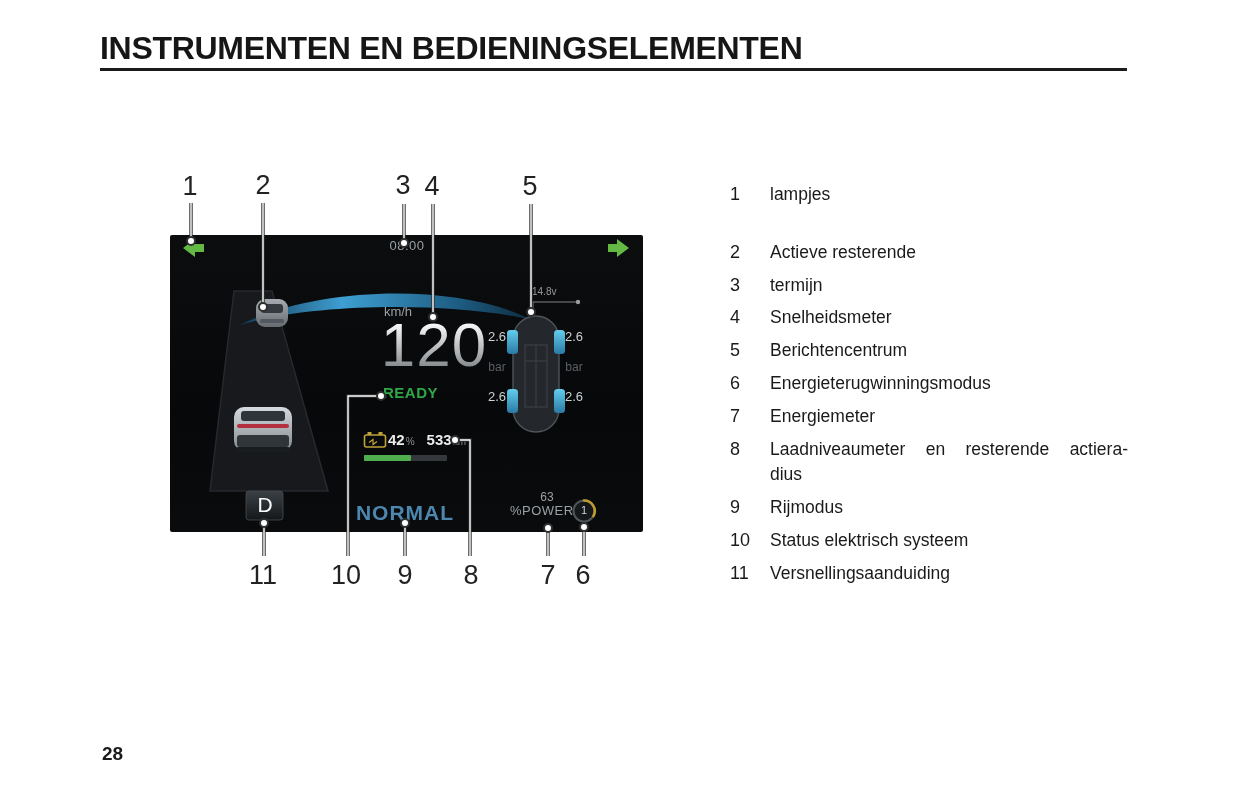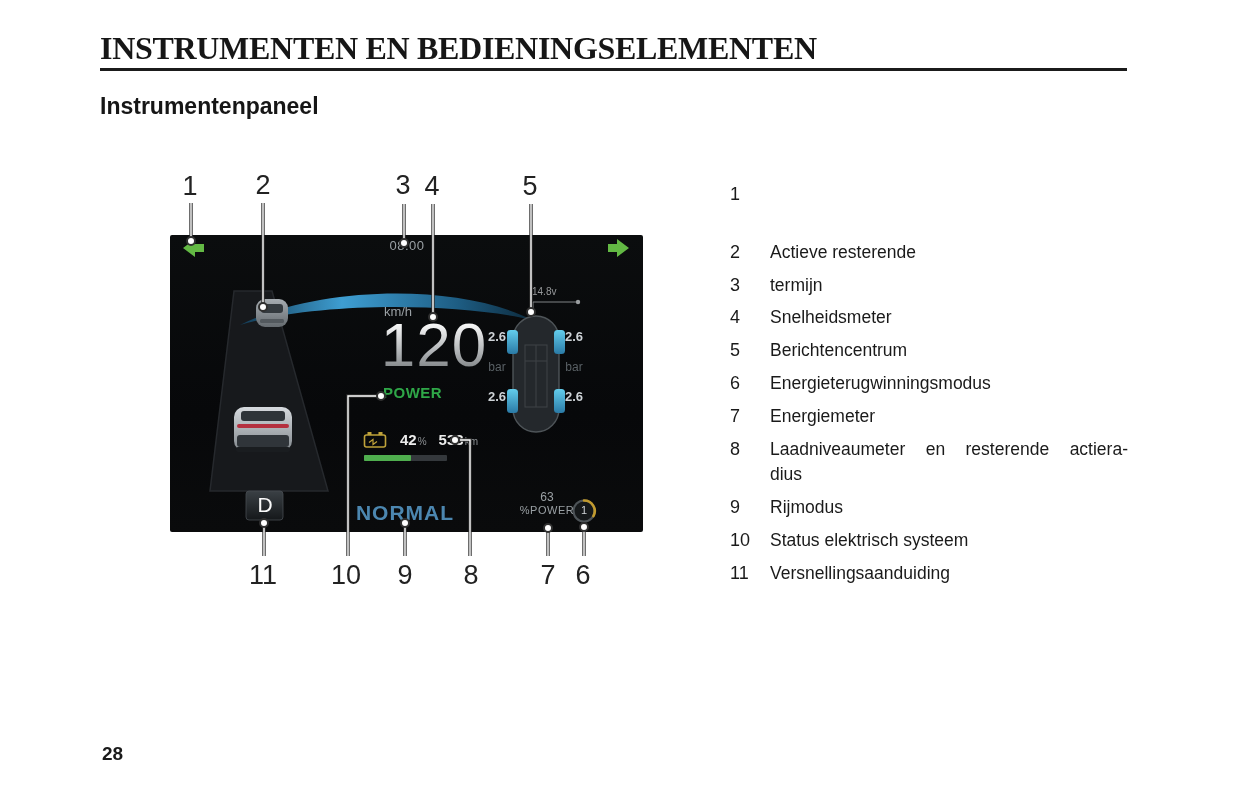--- a/index.html
+++ b/index.html
@@ -1,21 +1,21 @@
 <!DOCTYPE html>
 <html><head>
 <meta charset="utf-8">
 <style>
   * { margin:0; padding:0; box-sizing:border-box; }
   body { background:#ffffff; font-family:"Liberation Sans", sans-serif; }
   .page { position:relative; width:1244px; height:787px; background:#ffffff; overflow:hidden; }
 
   
   .doc-title { position:absolute; left:100px; top:30px; font-size:32px; font-weight:700;
-               letter-spacing:-0.3px; color:#161616; white-space:nowrap;font-family:Liberation Serif, serif; }
+               letter-spacing:-0.3px; color:#161616; white-space:nowrap; }
   .title-rule { position:absolute; left:100px; top:68px; width:1027px; height:0;
                 border-top:3px solid #1b1b1b; }
   .doc-subtitle { position:absolute; left:100px; top:93px; font-size:23px; font-weight:700; color:#161616; }
   .page-number { position:absolute; left:102px; top:743px; font-size:19px; font-weight:700; color:#1a1a1a; }
 
   
   .cnum { position:absolute; transform:translate(-50%,-50%); font-size:27px; color:#222;
           line-height:1; font-weight:400; }
 
   
@@ -27,51 +27,50 @@
              border-radius:2px; overflow:hidden; }
   .cluster .txt { position:absolute; line-height:1.1; }
   .clock { left:206px; top:4px; width:62px; text-align:center; font-size:13px; color:#9aa0a4; letter-spacing:0.5px; }
   .speed-unit { left:198px; top:70px; width:60px; text-align:center; font-size:13px; color:#9aa0a4; }
   .speed-value { left:176px; top:76px; width:110px; text-align:center; font-size:62px; font-weight:500;
                  line-height:72px; letter-spacing:1px;
                  background:linear-gradient(180deg,#ffffff 15%,#b9bcbe 55%,#6f7376 95%);
                  -webkit-background-clip:text; background-clip:text;
                  -webkit-text-fill-color:transparent; color:#c3c6c8;margin-left:33px; }
   .ready { left:213px; top:150px; font-size:15px; font-weight:700; color:#2fa748; letter-spacing:0.5px; }
-  .energy-row { position:absolute; left:230px; top:196px; display:flex; align-items:baseline; }
+  .energy-row { position:absolute; left:218px; top:196px; display:flex; align-items:baseline; }
   .energy-row .big { font-size:15px; font-weight:700; color:#ececec; }
   .energy-row .small { font-size:10px; color:#8d9194; margin-left:1px; }
   .energy-row .gap { width:12px; }
   .charge-bar { position:absolute; left:194px; top:220px; width:83px; height:6px; background:#34383c; border-radius:1px; }
   .charge-bar .fill { height:100%; width:57%; background:#4fae4e; border-radius:1px; }
   .drive-mode { left:175px; top:266px; width:120px; text-align:center; font-size:21px; font-weight:700;
                 color:#4c87b0; letter-spacing:1px; }
   .gear-label { left:77px; top:258px; width:36px; text-align:center; font-size:21px; color:#fafafa; }
-  .tire-txt { width:34px; text-align:center; font-size:13px; color:#cdd2d6;font-weight:bold; }
+  .tire-txt { width:34px; text-align:center; font-size:13px; color:#cdd2d6; }
   .tire-unit { width:34px; text-align:center; font-size:12px; color:#596065; }
   .voltage { left:362px; top:51px; font-size:10px; color:#96989a;text-align:center; }
   .power-val { left:347px; top:256px; width:60px; text-align:center; font-size:12px; color:#9aa0a4; }
-  .power-lbl { left:340px; top:269px; width:74px; text-align:center; font-size:11px; color:#9aa0a4; letter-spacing:0.5px; }
+  .power-lbl { left:340px; top:269px; width:74px; text-align:left; font-size:13px; color:#9aa0a4; letter-spacing:0.5px; }
   .regen-val { left:406px; top:269px; width:16px; text-align:center; font-size:11px; color:#cfd3d6; }
 
   
   .legend { position:absolute; left:730px; top:0; width:400px; height:600px; }
   .lrow { position:absolute; left:0; width:398px; }
   .lnum { position:absolute; left:0; top:0; width:32px; font-size:18px; color:#1a1a1a; line-height:25px; }
   .llabel { position:absolute; left:40px; top:0; width:358px; font-size:17.5px; color:#1a1a1a; line-height:25px; }
   .lline.jl { text-align:justify; text-align-last:justify; }
 </style>
 </head>
 <body>
 
 <div class="page">
 
   <div class="doc-title">INSTRUMENTEN EN BEDIENINGSELEMENTEN</div>
   <div class="title-rule"></div>
-  <div class="doc-subtitle">Instrumentenpaneel</div>
 
   <div class="cluster">
     <svg width="473" height="297" viewBox="0 0 473 297">
       <defs>
         <linearGradient id="gArc" x1="0" y1="0" x2="1" y2="0">
           <stop offset="0" stop-color="#123a54"></stop>
           <stop offset="0.35" stop-color="#3e9ed2"></stop>
           <stop offset="0.75" stop-color="#1d5c82"></stop>
           <stop offset="1" stop-color="#0d2a3c"></stop>
         </linearGradient>
@@ -145,21 +144,21 @@
       <g>
         <circle cx="414" cy="276" r="10.5" fill="#15181a" stroke="#4d5357" stroke-width="2.2"></circle>
         <path d="M414,265.5 A10.5,10.5 0 0 1 423.4,281.1" fill="none" stroke="#c19a2e" stroke-width="2.6" stroke-linecap="round"></path>
       </g>
     </svg>
 
     
     <div class="txt clock">08:00</div>
     <div class="txt speed-unit">km/h</div>
     <div class="txt speed-value">120</div>
-    <div class="txt ready">POWER</div>
+    <div class="txt ready">READY</div>
 
     <div class="energy-row">
       <span class="big">42</span>
       <span class="small">%</span>
       <span class="gap"></span>
       <span class="big">533</span>
       <span class="small">km</span>
     </div>
     <div class="charge-bar">
         <div class="fill"></div>
@@ -232,20 +231,21 @@
   <div class="cnum" style="left:548px; top:575px;">7</div>
   <div class="cnum" style="left:471px; top:575px;">8</div>
   <div class="cnum" style="left:405px; top:575px;">9</div>
   <div class="cnum" style="left:346px; top:575px;">10</div>
   <div class="cnum" style="left:263px; top:575px;">11</div>
 
   <div class="legend">
     <div class="lrow" style="top:182px;">
       <div class="lnum">1</div>
       <div class="llabel">
+        <div class="lline">lampjes</div>
       </div>
     </div>
     <div class="lrow" style="top:240px;">
       <div class="lnum">2</div>
       <div class="llabel">
           <div class="lline">Actieve resterende</div>
         </div>
     </div>
     <div class="lrow" style="top:273px;">
       <div class="lnum">3</div>

